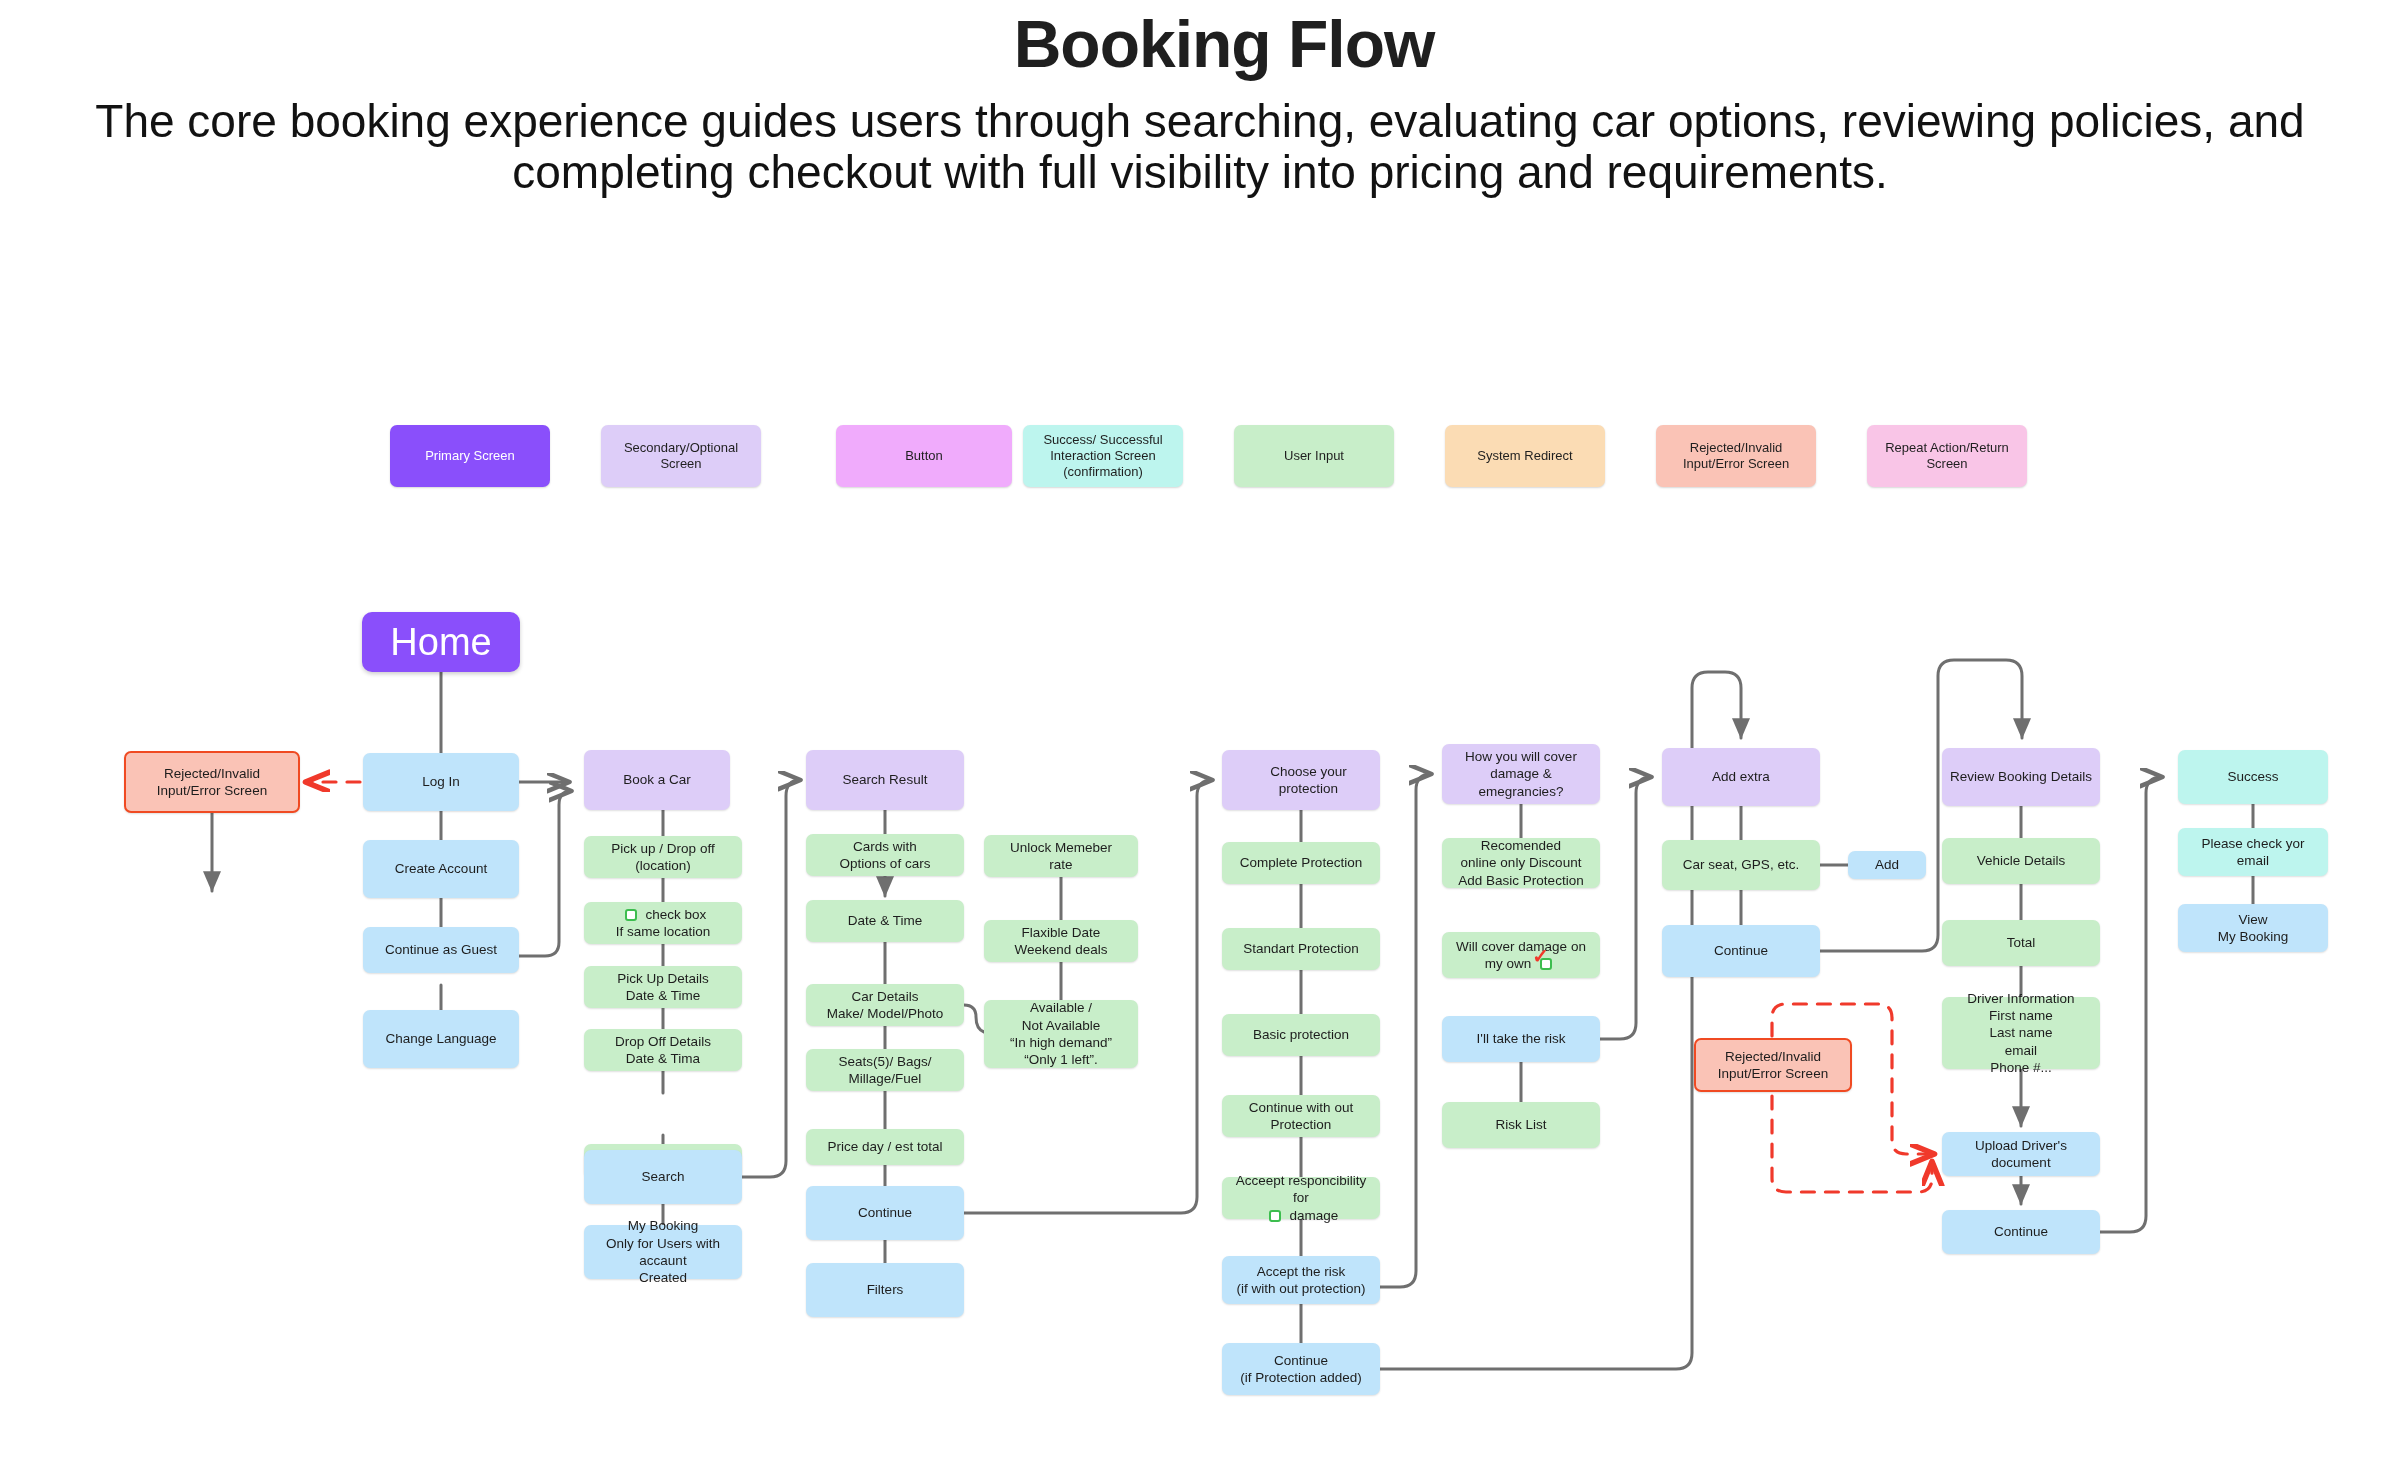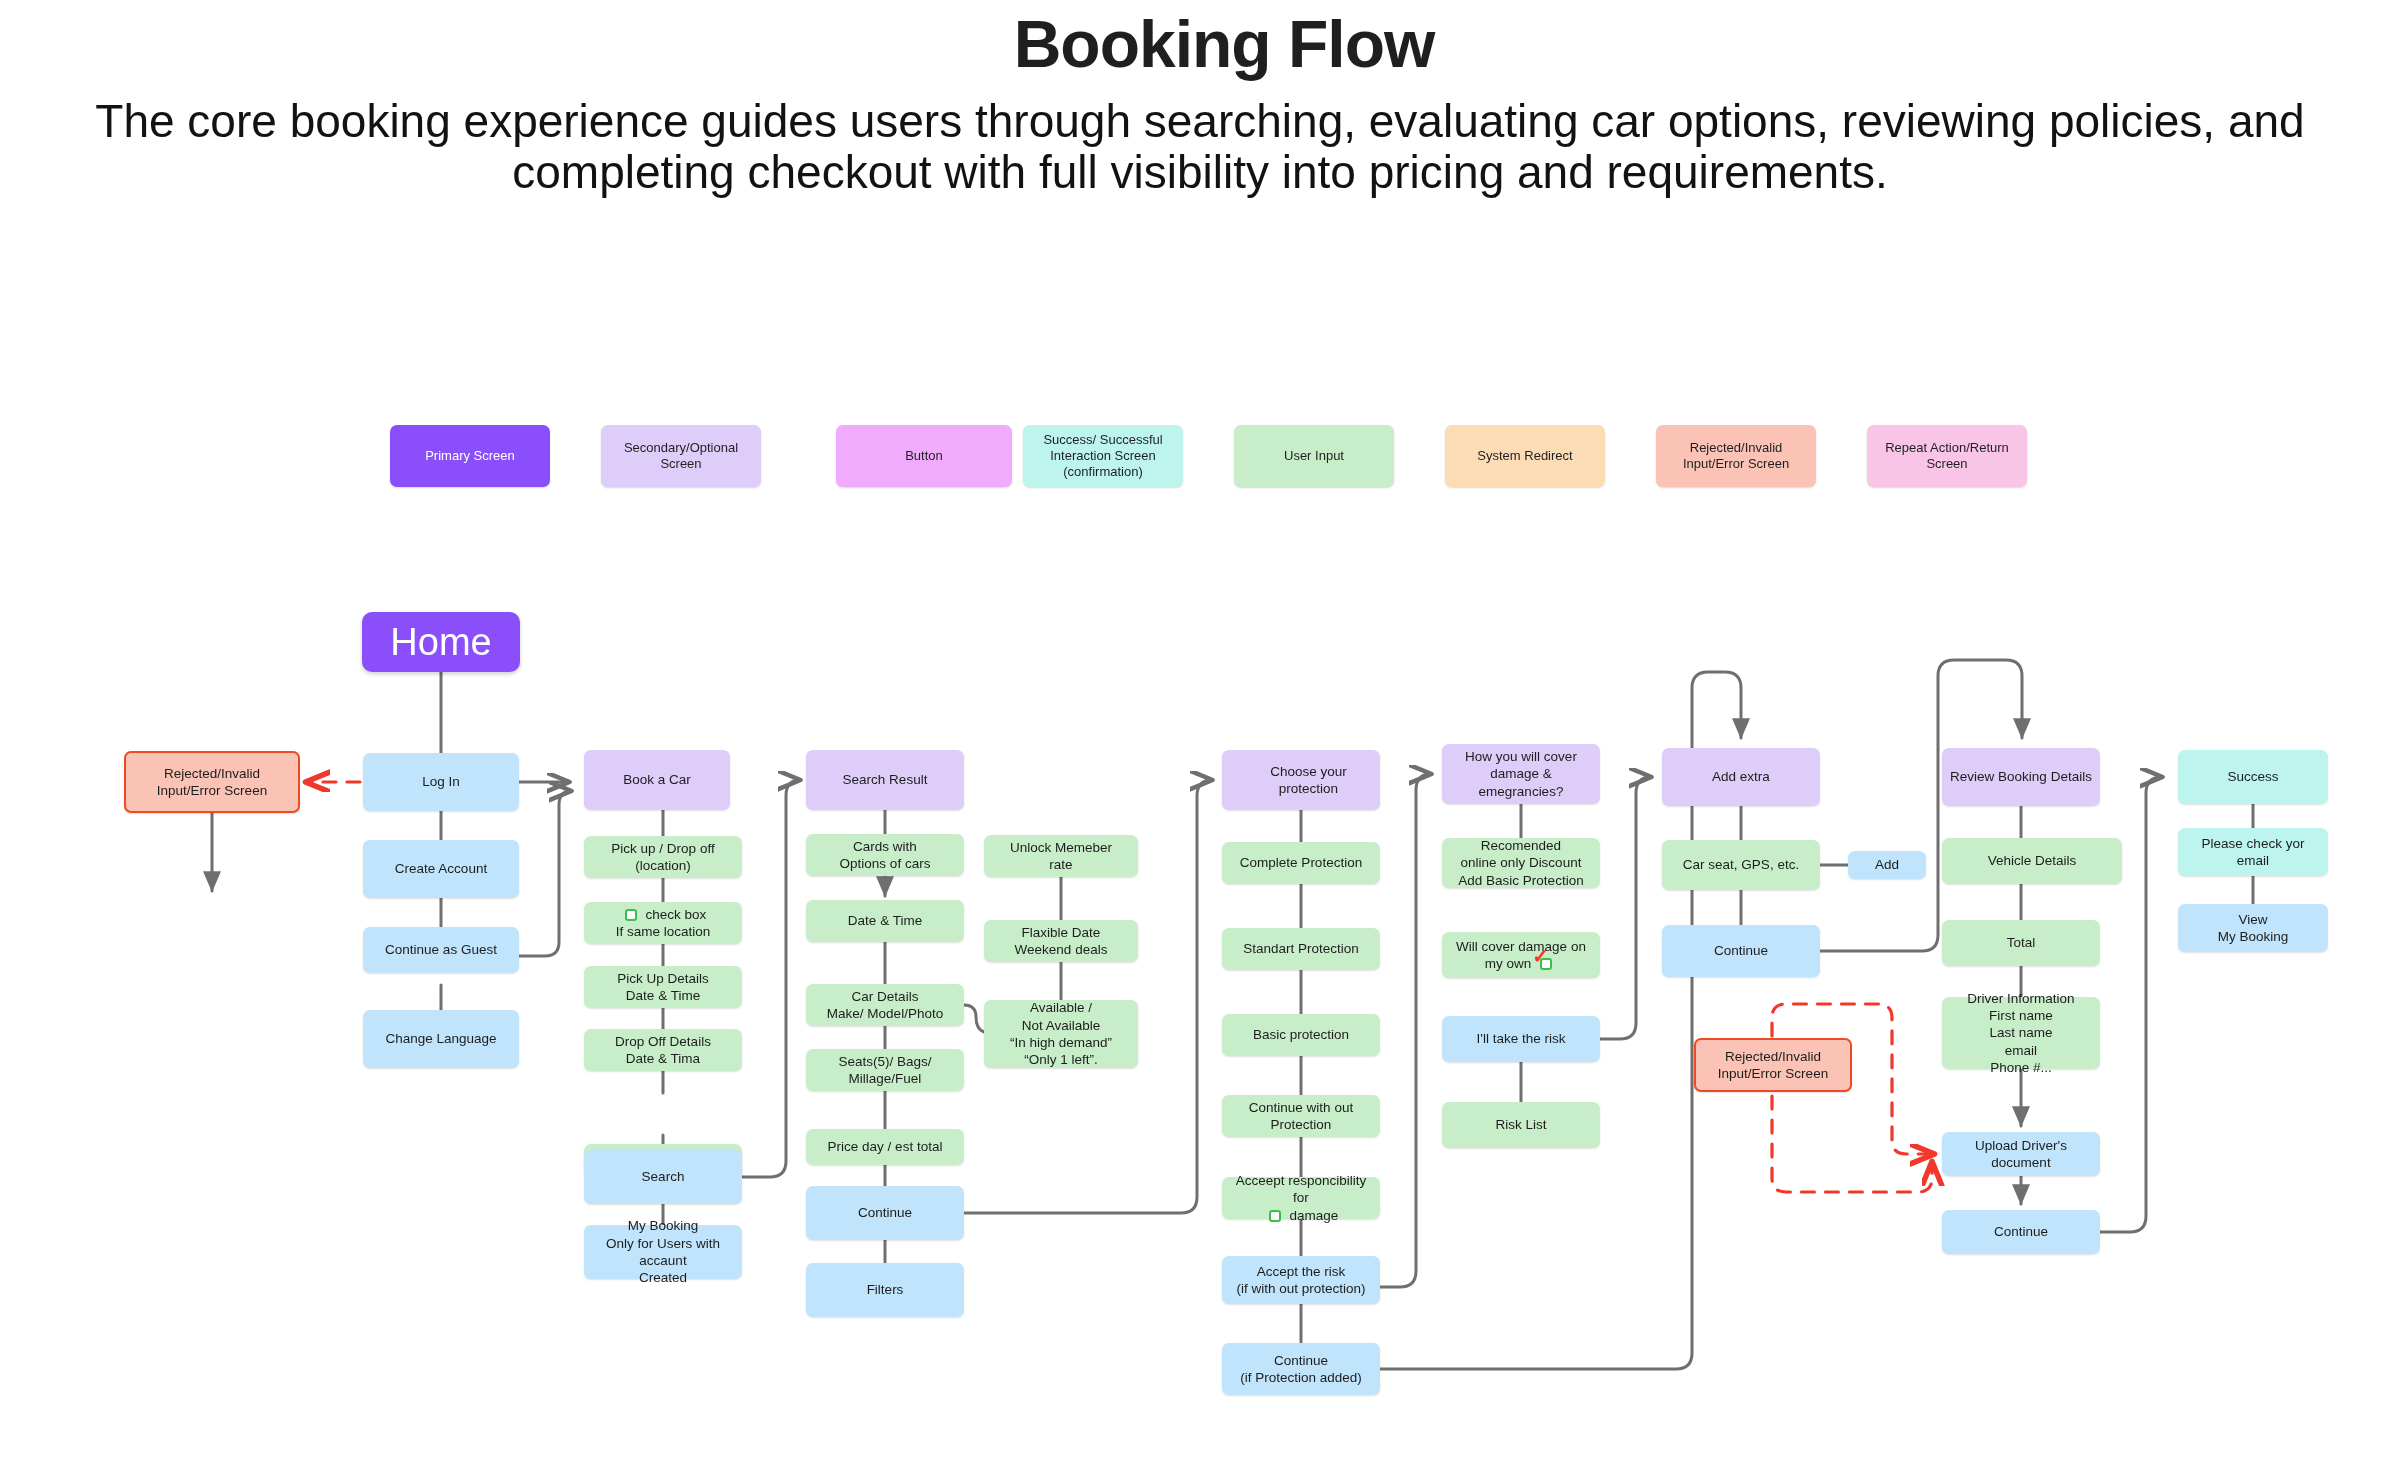--- a/index.html
+++ b/index.html
@@ -363,21 +363,21 @@
     </div>
     <div class="node button" id="node-continue-extra" style="left: 1662px; top: 925px; width: 158px; height: 52px;">
       <span>Continue</span>
     </div>
     <div class="node error" id="node-upload-error" style="left: 1694px; top: 1038px; width: 158px; height: 54px;">
       <span>Rejected/Invalid Input/Error Screen</span>
     </div>
     <div class="node secondary" id="node-review-booking" style="left: 1942px; top: 748px; width: 158px; height: 58px;">
       <span>Review Booking Details</span>
     </div>
-    <div class="node input" id="node-vehicle-details" style="left: 1942px; top: 838px; width: 180px; height: 46px; text-align: right;">
+    <div class="node input" id="node-vehicle-details" style="left: 1942px; top: 838px; width: 158px; height: 46px; text-align: right;">
       <span>Vehicle Details</span>
     </div>
     <div class="node input" id="node-total" style="left: 1942px; top: 920px; width: 158px; height: 46px;">
       <span>Total</span>
     </div>
     <div class="node input" id="node-driver-information" style="left: 1942px; top: 997px; width: 158px; height: 72px;">
       <span>Driver Information<br>First name<br>Last name<br>email<br>Phone #...</span>
     </div>
     <div class="node button" id="node-upload-document" style="left: 1942px; top: 1132px; width: 158px; height: 44px;">
       <span>Upload Driver's document</span>

